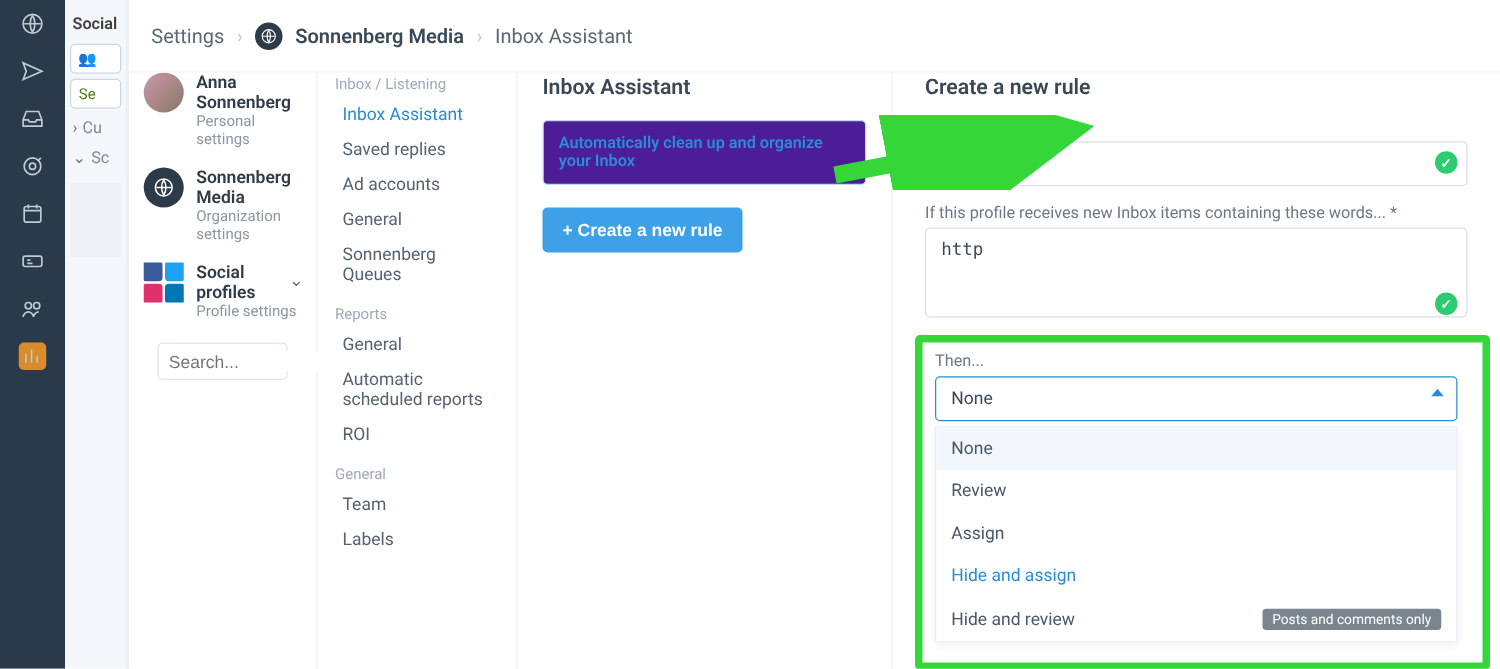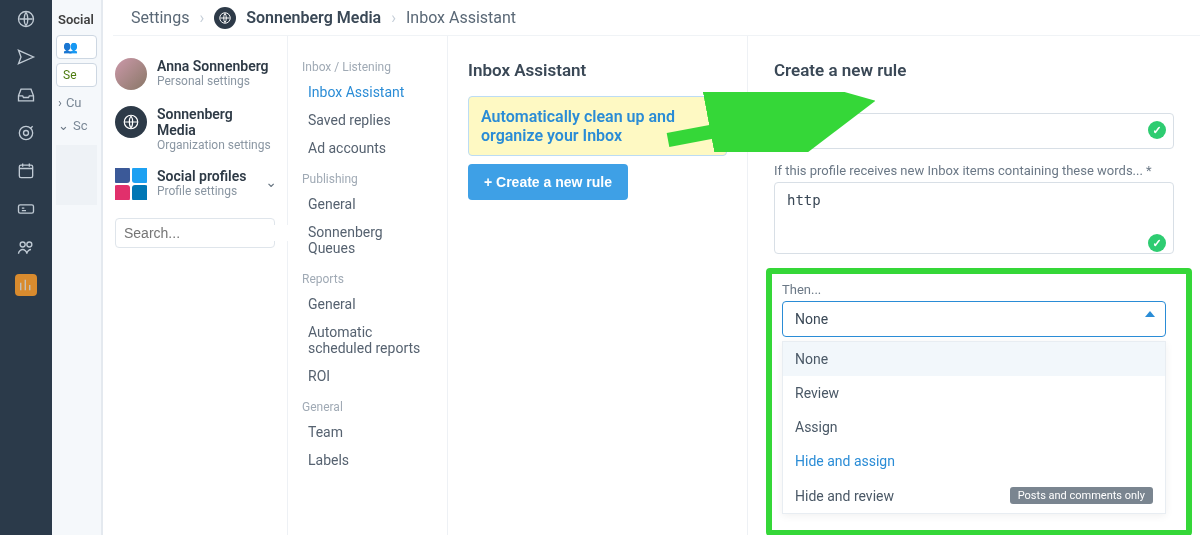--- a/index.html
+++ b/index.html
@@ -16,50 +16,50 @@
 .bg .chip { border:1px solid #cdd7e2; border-radius:4px; padding:4px 6px; margin:4px 0; font-size:12px; background:#fff;}
 .bg .row { padding:4px 2px; }
 .bg .arrow { margin-right:4px; color:#6a7785; }
 .bg .skeleton { background:#eef2f6; height:60px; margin-top:8px; }
 
 
 .modal { flex:1; display:flex; background:#fff; position:relative; border-left:1px solid #e4e9ef;}
 .modal .close { position:absolute; right:12px; top:8px; font-size:18px; color:#4a5a6a; cursor:pointer; }
 
 
-.crumbs { position:absolute; top:0; left:10px; right:0; height:36px; display:flex; align-items:center; padding:0 18px; gap:10px; color:#5a6876; font-size:16px; background:#fff; border-bottom:1px solid #f0f3f6;}
+.crumbs { position:absolute; top:0; left:0; right:0; height:58px; display:flex; align-items:center; padding:0 18px; gap:10px; color:#5a6876; font-size:16px; background:#fff; border-bottom:1px solid #f0f3f6;}
 .crumbs .sep { color:#c5ced8; }
 .crumbs .ws-badge { width:22px; height:22px; border-radius:50%; background:#2d3a48; display:flex; align-items:center; justify-content:center; }
 .crumbs .ws-badge svg { width:14px; height:14px; stroke:#fff; fill:none; stroke-width:1.6;}
 .crumbs strong { color:#3a4856; font-weight:600; }
 
 
-.col1 { width:185px; padding-top:50px; border-right:1px solid #eef1f5; }
+.col1 { width:151px; padding-top:50px; border-right:1px solid #eef1f5; }
 .account { display:flex; gap:10px; padding:8px 12px; }
 .account .av { width:32px; height:32px; border-radius:50%; background:#ddd; flex-shrink:0; display:flex; align-items:center; justify-content:center; overflow:hidden;}
 .account .t1 { font-size:14px; color:#2e3a46; font-weight:600;}
 .account .t2 { font-size:12px; color:#8a96a2;}
 .account.chev { position:relative; }
 .account.chev::after { content:"⌄"; position:absolute; right:10px; top:14px; color:#6a7784; font-size:14px;}
 .socialicons { display:grid; grid-template-columns:16px 16px; gap:2px; }
 .socialicons span { width:16px; height:16px; border-radius:3px; display:inline-block; }
-.search { margin:10px 12px; display:flex; border:1px solid #dfe5eb; border-radius:4px; padding:6px 8px; align-items:center; }
+.search { margin:10px 23px; display:flex; border:1px solid #dfe5eb; border-radius:4px; padding:6px 8px; align-items:center; }
 .search input { border:none; outline:none; flex:1; font-size:14px; color:#6a7784; }
 .search svg { width:14px; height:14px; stroke:#8895a2; fill:none; stroke-width:2;}
 
 
 .col2 { width:160px; padding-top:50px; font-size:14px; color:#566270; border-right:1px solid #eef1f5; }
 .col2 .gh { font-size:12px; color:#a0aab5; padding:10px 14px 4px; }
 .col2 .it { padding:6px 14px 6px 20px; cursor:pointer; }
 .col2 .it.active { color:#2a8cd6; }
 
 
 .col3 { width:300px; padding:60px 20px 0; border-right:1px solid #eef1f5; }
 .col3 h2 { font-size:17px; color:#3a4856; font-weight:600; margin-bottom:16px;}
-.info-banner { border:1px solid #bcdcf4; background:#fef9c3; color:#2a8cd6; font-size:16px; padding:10px 12px; border-radius:4px; margin-bottom:8px; font-weight:600;}
+.info-banner { border:1px solid #bcdcf4; background:#4c1d95; color:#2a8cd6; font-size:13px; padding:10px 12px; border-radius:4px; margin-bottom:18px; font-weight:600;}
 .btn-primary { background:#3ea0e6; color:#fff; border:none; border-radius:4px; padding:10px 16px; font-size:14px; font-weight:600; cursor:pointer;}
 
 
 .arrow-overlay { position:absolute; left:555px; top:92px; pointer-events:none; }
 .green-box { position:absolute; border:6px solid #35d738; border-radius:4px; }
 
 
 .col4 { flex:1; padding:60px 26px 0 26px; position:relative; }
 .col4 h2 { font-size:17px; color:#3a4856; font-weight:600; margin-bottom:14px;}
 .lbl { font-size:13px; color:#6b7886; margin-bottom:4px; }
@@ -198,21 +198,20 @@
           <path d="M20 20l-5-5"></path>
         </svg>
     </div>
   </div>
 
   <div class="col2">
     <div class="gh">Inbox / Listening</div>
     <div class="it active">Inbox Assistant</div>
     <div class="it">Saved replies</div>
     <div class="it">Ad accounts</div>
-    <div class="gh">Publishing</div>
     <div class="it">General</div>
     <div class="it">Sonnenberg Queues</div>
     <div class="gh">Reports</div>
     <div class="it">General</div>
     <div class="it">Automatic scheduled reports</div>
     <div class="it">ROI</div>
     <div class="gh">General</div>
     <div class="it">Team</div>
     <div class="it">Labels</div>
   </div>

